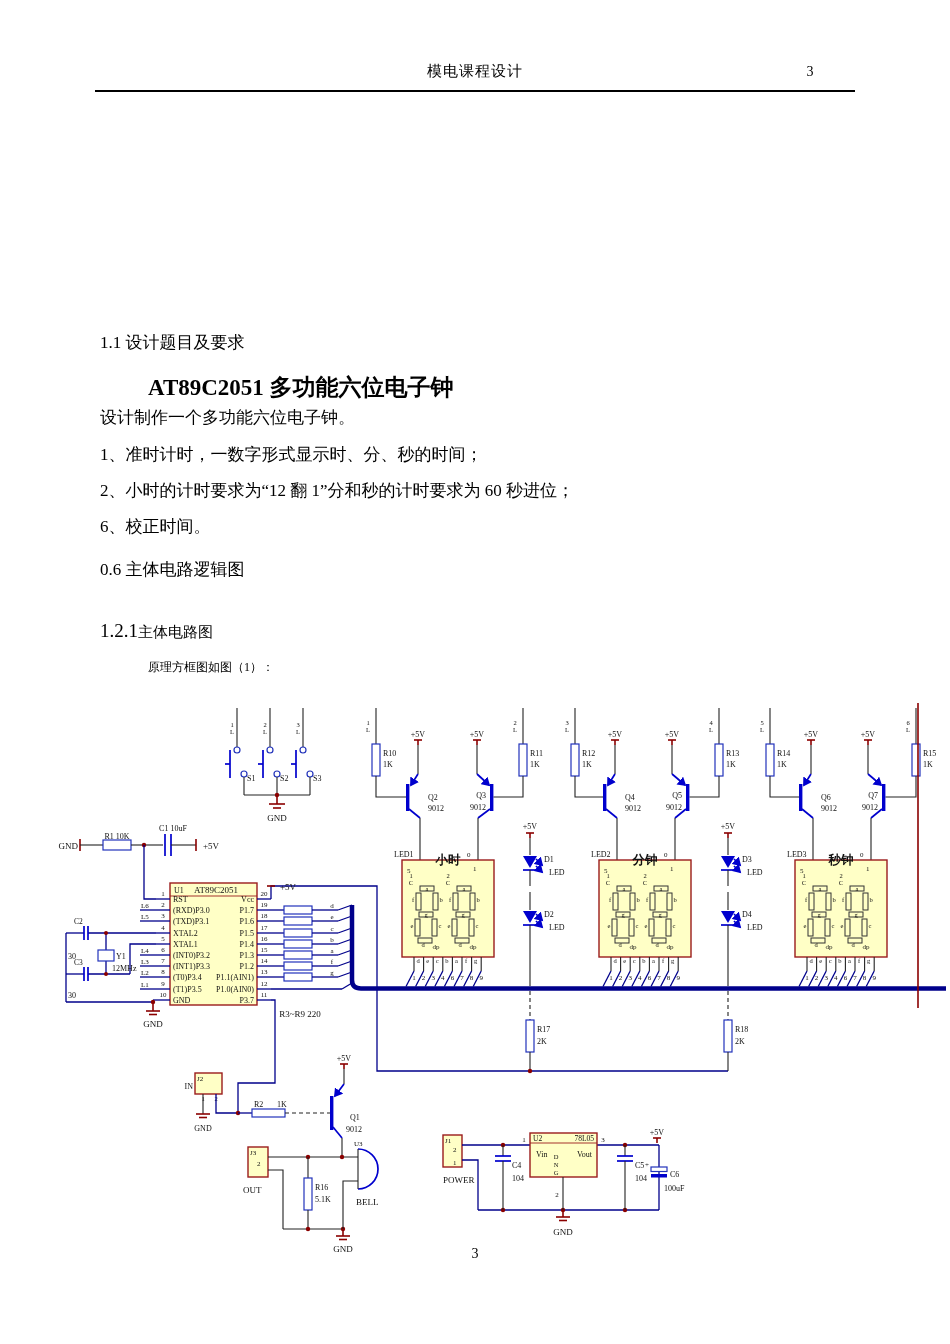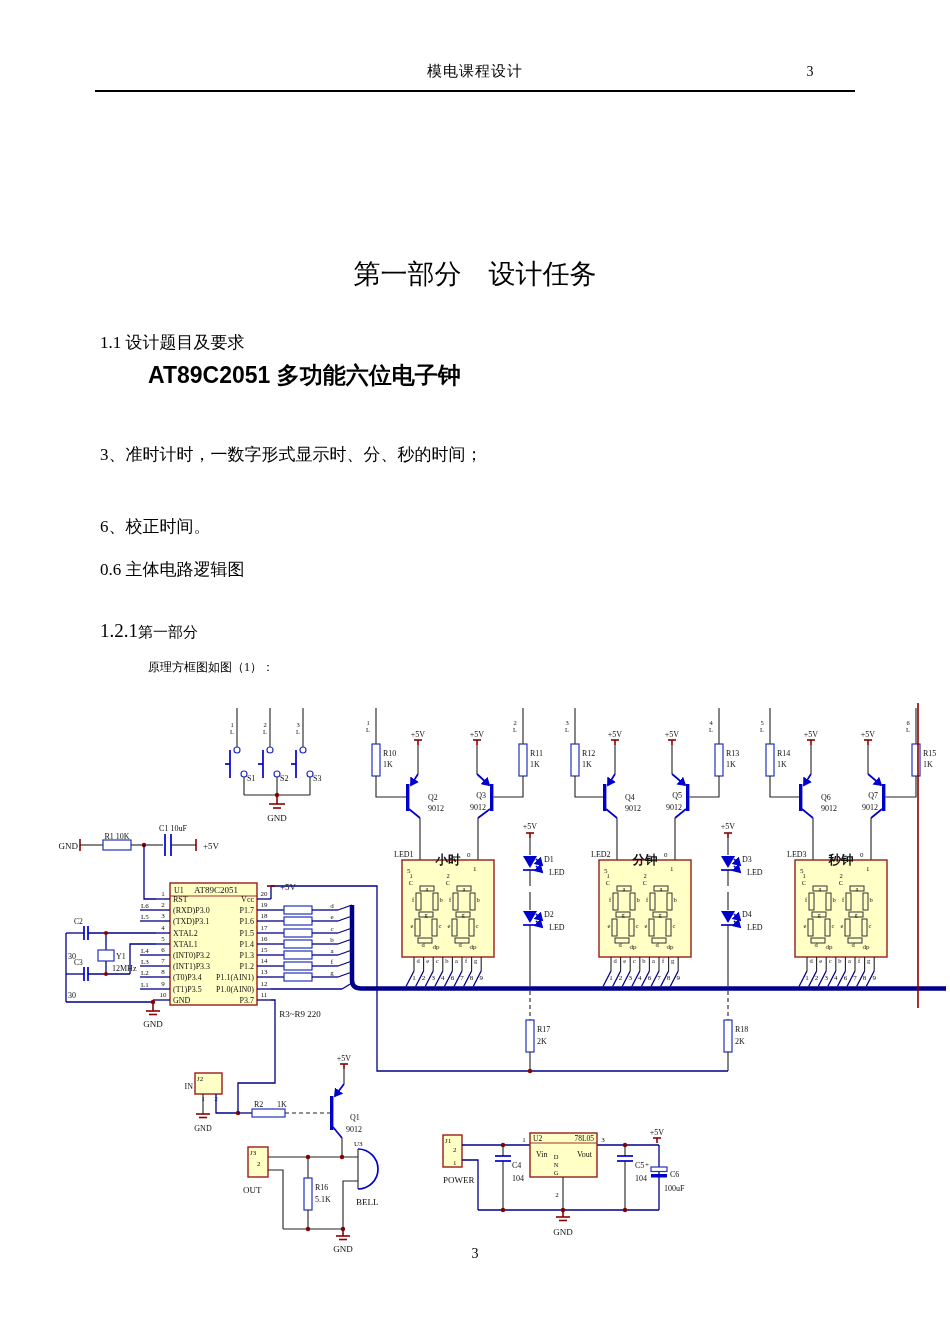--- a/index.html
+++ b/index.html
@@ -4,21 +4,21 @@
 <style>
   html,body{margin:0;padding:0;background:#fff;}
   #page{position:relative;width:950px;height:1344px;background:#fff;overflow:hidden;
         font-family:"Liberation Serif",serif;color:#000;}
   .abs{position:absolute;}
   .hdr{top:62px;left:0;width:950px;text-align:center;font-size:15px;letter-spacing:1px;}
   .hdrpage{top:64px;left:790px;width:40px;text-align:center;font-size:14px;}
   .rule{top:90px;left:95px;width:760px;height:2px;background:#000;}
   .title{top:256px;left:0;width:950px;text-align:center;font-size:27px;}
   .h2{left:100px;font-size:17px;}
-  .sub{top:360px;left:148px;font-size:23px;font-weight:bold;font-family:Liberation Sans, sans-serif;}
+  .sub{top:372px;left:148px;font-size:23px;font-weight:bold;font-family:Liberation Serif, serif;}
   .body-t{left:100px;font-size:17px;}
   .h121{top:620px;left:100px;font-size:19px;}
   .h121 .small{font-size:15px;}
   .fig{top:659px;left:148px;font-size:12px;}
   .pagenum{top:1246px;left:300px;width:350px;text-align:center;font-size:14px;}
   svg text{font-family:"Liberation Serif",serif;font-size:8.5px;fill:#111;}
   .t65{font-size:6.5px;} .t7{font-size:7px;} .t75{font-size:7.5px;} .t8{font-size:8px;}
   .t9{font-size:9px;} .t12{font-size:12.5px;font-weight:bold;}
   .mid{text-anchor:middle;} .end{text-anchor:end;}
   .wk{stroke:#222;stroke-width:1.1;fill:none;}
@@ -34,28 +34,29 @@
   .dot{fill:#8B0000;stroke:none;}
 </style>
 </head>
 <body>
 
 <div id="page">
   <div class="abs hdr">模电课程设计</div>
   <div class="abs hdrpage">3</div>
   <div class="abs rule"></div>
 
-  <div class="abs title">第一部分　设计任务</div>
   <div class="abs h2" style="top:331px;">1.1 设计题目及要求</div>
   <div class="abs sub">AT89C2051 多功能六位电子钟</div>
-  <div class="abs body-t" style="top:443px;">3、准时计时，一数字形式显示时、分、秒的时间；</div>
+  <div class="abs body-t" style="top:406px;">设计制作一个多功能六位电子钟。</div>
+  <div class="abs body-t" style="top:443px;">1、准时计时，一数字形式显示时、分、秒的时间；</div>
+  <div class="abs body-t" style="top:479px;">2、小时的计时要求为“12 翻 1”分和秒的计时要求为 60 秒进位；</div>
   <div class="abs body-t" style="top:515px;">6、校正时间。</div>
   <div class="abs h2" style="top:558px;">0.6 主体电路逻辑图</div>
   <div class="abs h121">
-    <span>1.2.1</span><span class="small">第一部分</span>
+    <span>1.2.1</span><span class="small">主体电路图</span>
   </div>
   <div class="abs fig">原理方框图如图（1）：</div>
 
   <svg class="abs" style="top:700px;left:0;" width="950" height="570" viewBox="0 0 950 570">
     <defs>
       <marker id="ah" markerWidth="6" markerHeight="6" refX="4" refY="3" orient="auto">
         <path d="M0,0 L5,3 L0,6 Z" fill="#0000CD"></path>
       </marker>
       <g id="d7">
         <rect class="seg" x="5" y="0" width="14" height="5"></rect>

